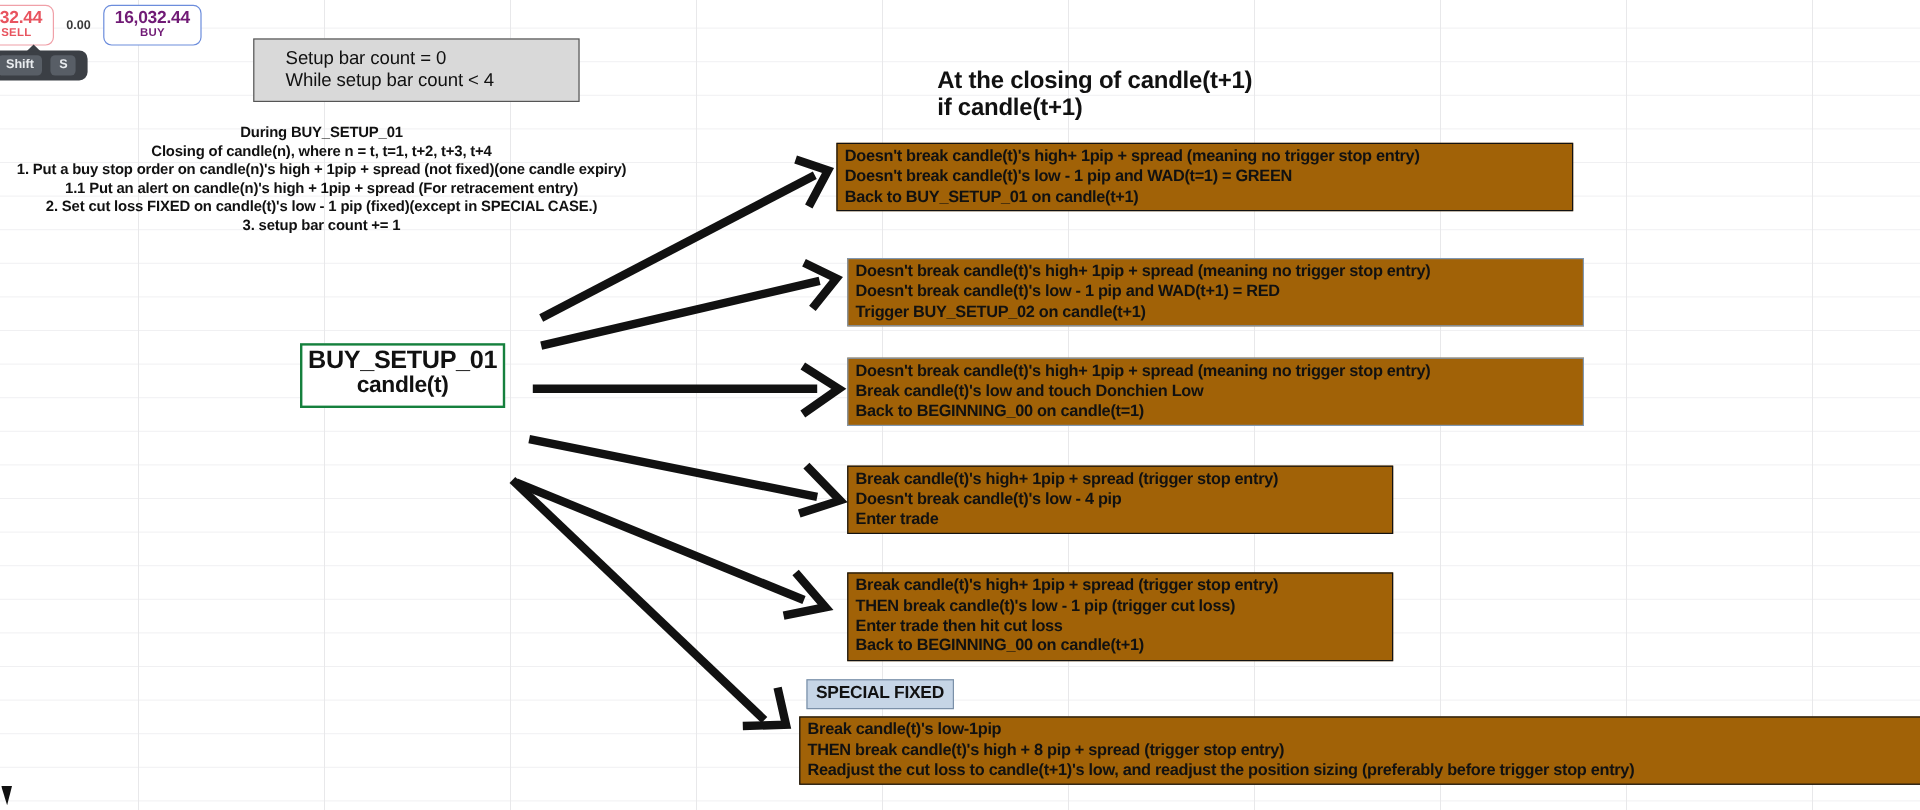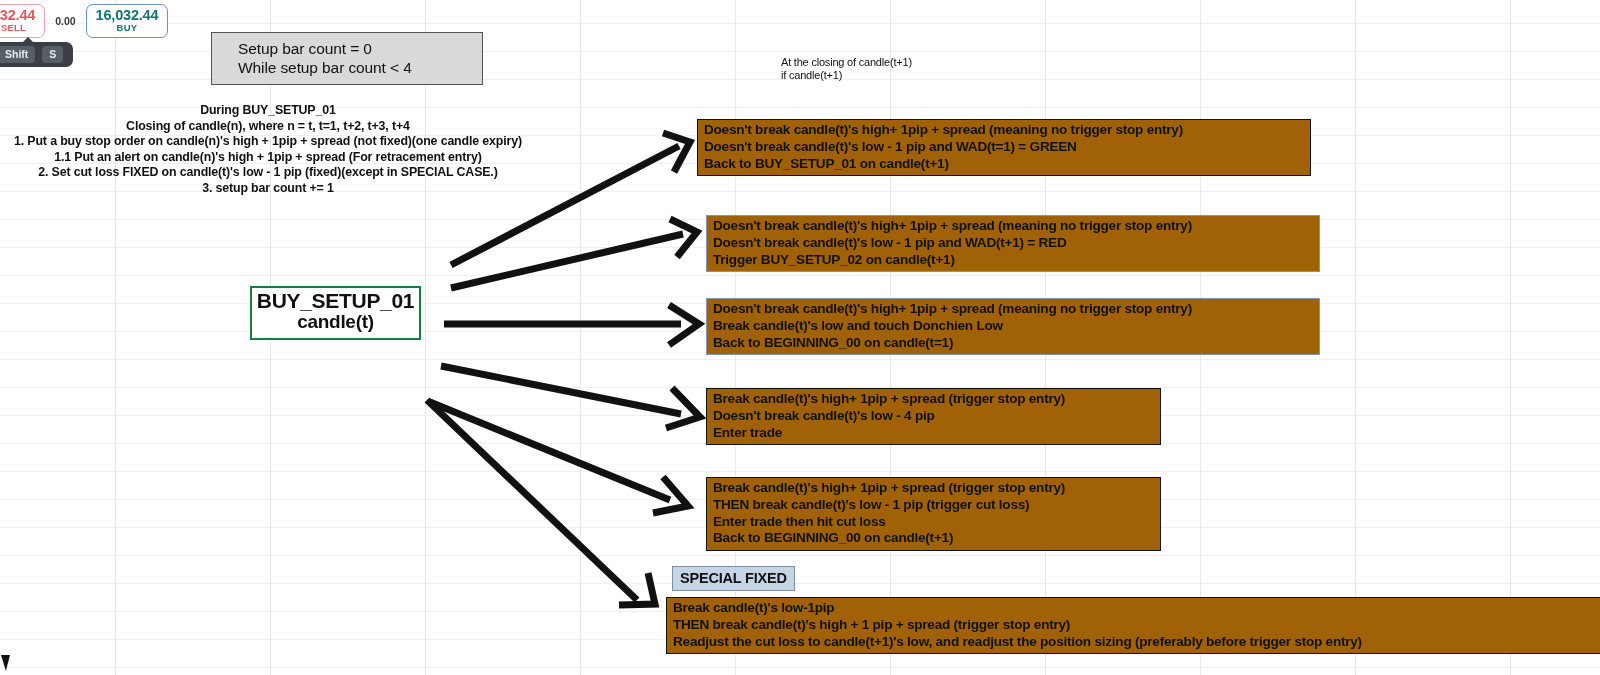--- a/index.html
+++ b/index.html
@@ -25,21 +25,21 @@
   .trade-widget{position:absolute;left:-18px;top:4px;display:flex;align-items:center;gap:10px;}
   .tw-btn{
     border-radius:7px;background:#fff;text-align:center;
     padding:3px 9px 4px 9px;line-height:1.05;
   }
   .tw-btn.sell{border:1.6px solid #f0a0a8;}
   .tw-btn.buy{border:1.6px solid #6c8ddc;}
   .tw-price{font-size:14.5px;font-weight:700;letter-spacing:-0.2px;}
   .tw-label{font-size:9.5px;font-weight:700;letter-spacing:0.2px;}
   .sell .tw-price,.sell .tw-label{color:#e8545f;}
-  .buy .tw-price,.buy .tw-label{color:#0f766e;}
+  .buy .tw-price,.buy .tw-label{color:#701a75;}
   .tw-spread{font-size:10.5px;font-weight:700;color:#3a3a3a;}
 
   .key-tip{
     position:absolute;left:-12px;top:42px;
     background:#3b3f45;border-radius:7px;
     padding:4px 10px;display:flex;align-items:center;gap:7px;
   }
   .key-tip::before{
     content:"";position:absolute;left:34px;top:-5px;
     border-left:6px solid transparent;border-right:6px solid transparent;
@@ -53,21 +53,21 @@
   
   .setup-box{
     position:absolute;left:211px;top:32px;width:272px;
     background:#d9d9d9;border:1.6px solid #555;
     padding:6px 0 7px 26px;box-sizing:border-box;
   }
   .setup-box div{font-size:15.5px;font-weight:400;color:#111;line-height:1.23;letter-spacing:-0.1px;}
 
   
   .headline{position:absolute;left:781px;top:56px;}
-  .headline div{font-size:11px;font-weight:400;color:#111;line-height:1.16;letter-spacing:-0.2px;}
+  .headline div{font-size:20px;font-weight:700;color:#111;line-height:1.16;letter-spacing:-0.2px;}
 
   
   .desc{position:absolute;left:14px;top:103px;}
   .desc div{font-size:12.4px;font-weight:700;color:#111;line-height:1.255;letter-spacing:-0.15px;white-space:nowrap;text-align:center;}
 
   
   .node{
     position:absolute;left:250px;top:286px;width:171px;
     border:2px solid #15803d;background:#fff;box-sizing:border-box;
     padding:2px 0 5px 0;text-align:center;
@@ -191,18 +191,18 @@
     <div class="ln">Enter trade then hit cut loss</div>
     <div class="ln">Back to BEGINNING_00 on candle(t+1)</div>
   </div>
 
   <div class="sc-badge">
     <span>SPECIAL FIXED</span>
   </div>
 
   <div class="obox dark" style="left:666px;top:597px;width:938px;">
     <div class="ln">Break candle(t)'s low-1pip</div>
-    <div class="ln">THEN break candle(t)'s high + 1 pip + spread (trigger stop entry)</div>
+    <div class="ln">THEN break candle(t)'s high + 8 pip + spread (trigger stop entry)</div>
     <div class="ln">Readjust the cut loss to candle(t+1)'s low, and readjust the position sizing (preferably before trigger stop entry)</div>
   </div>
 
   <div class="corner-mark"></div>
 </div>
 
 </body></html>

